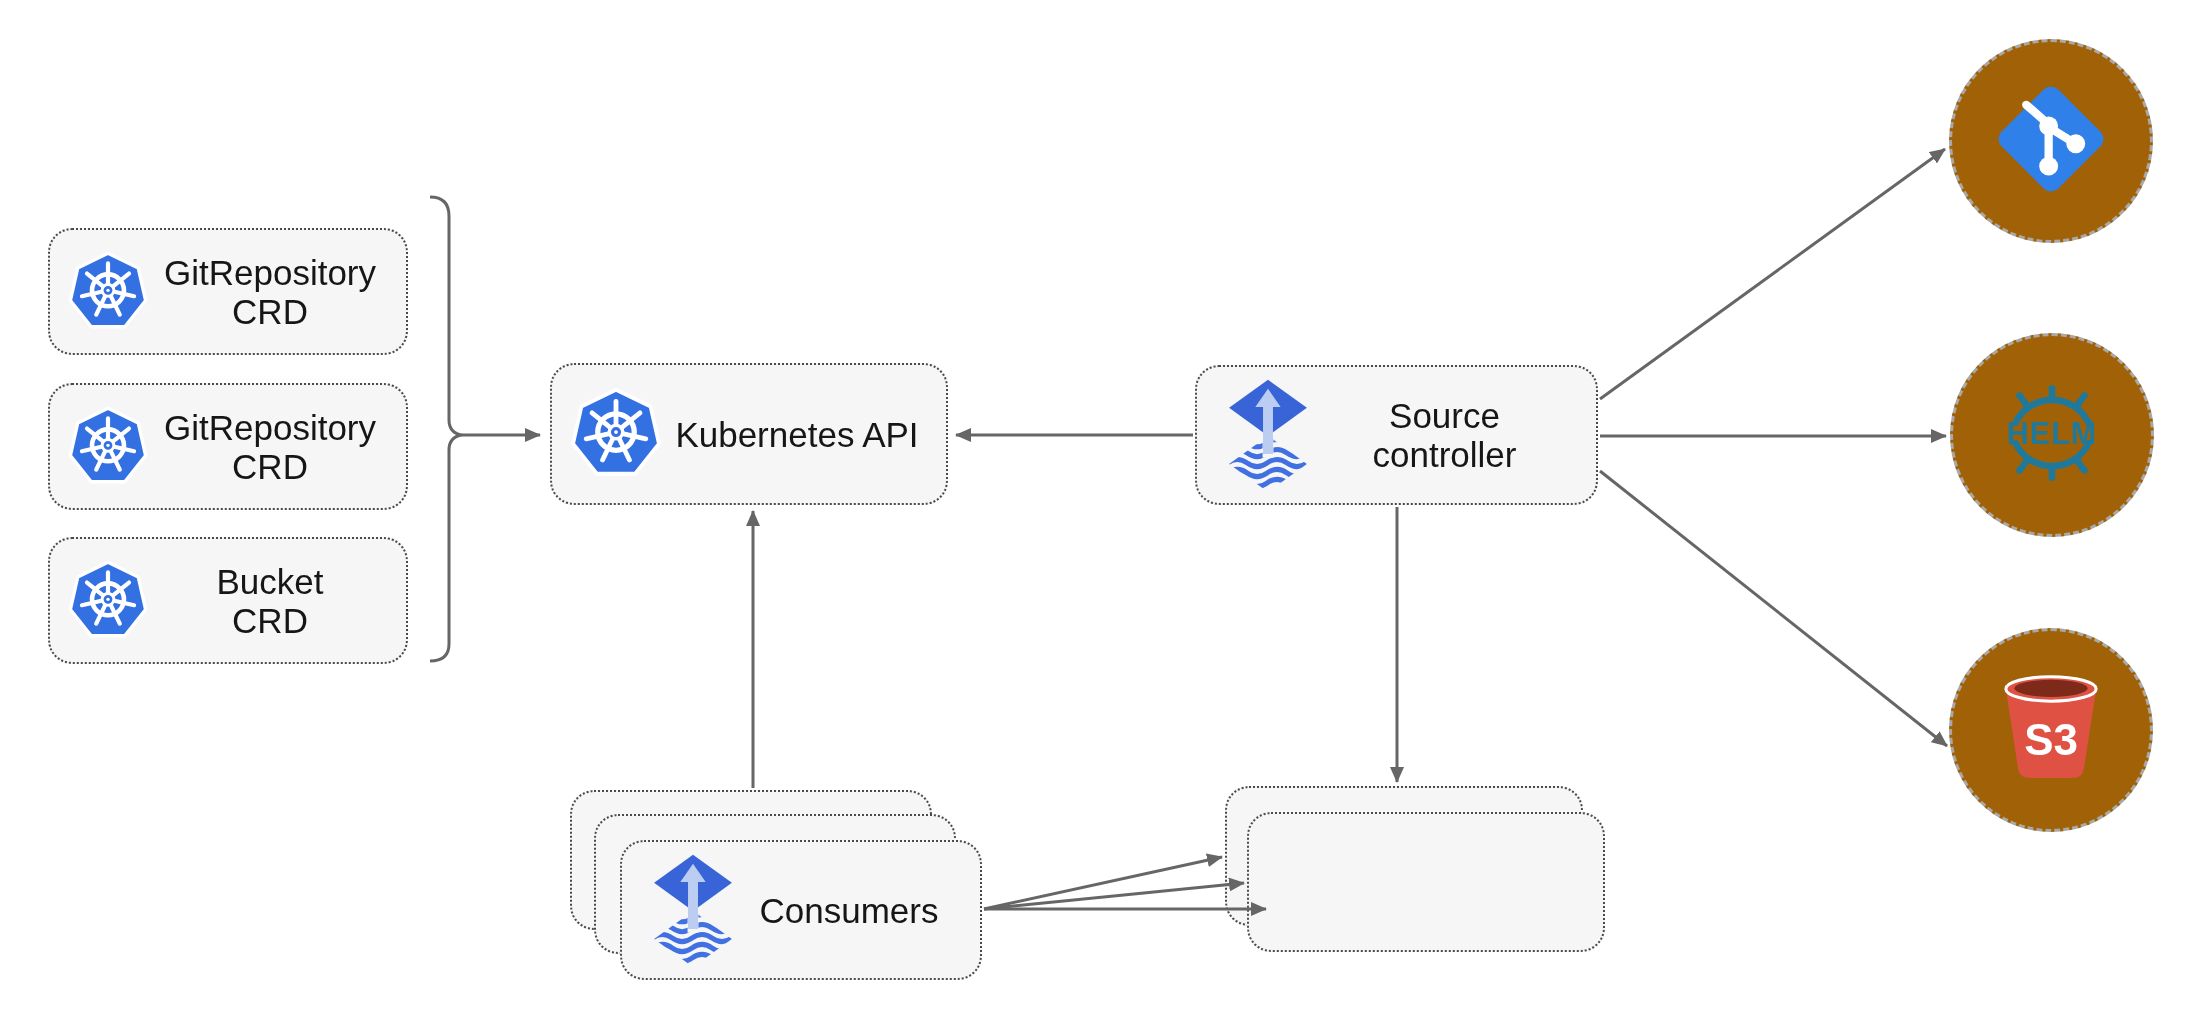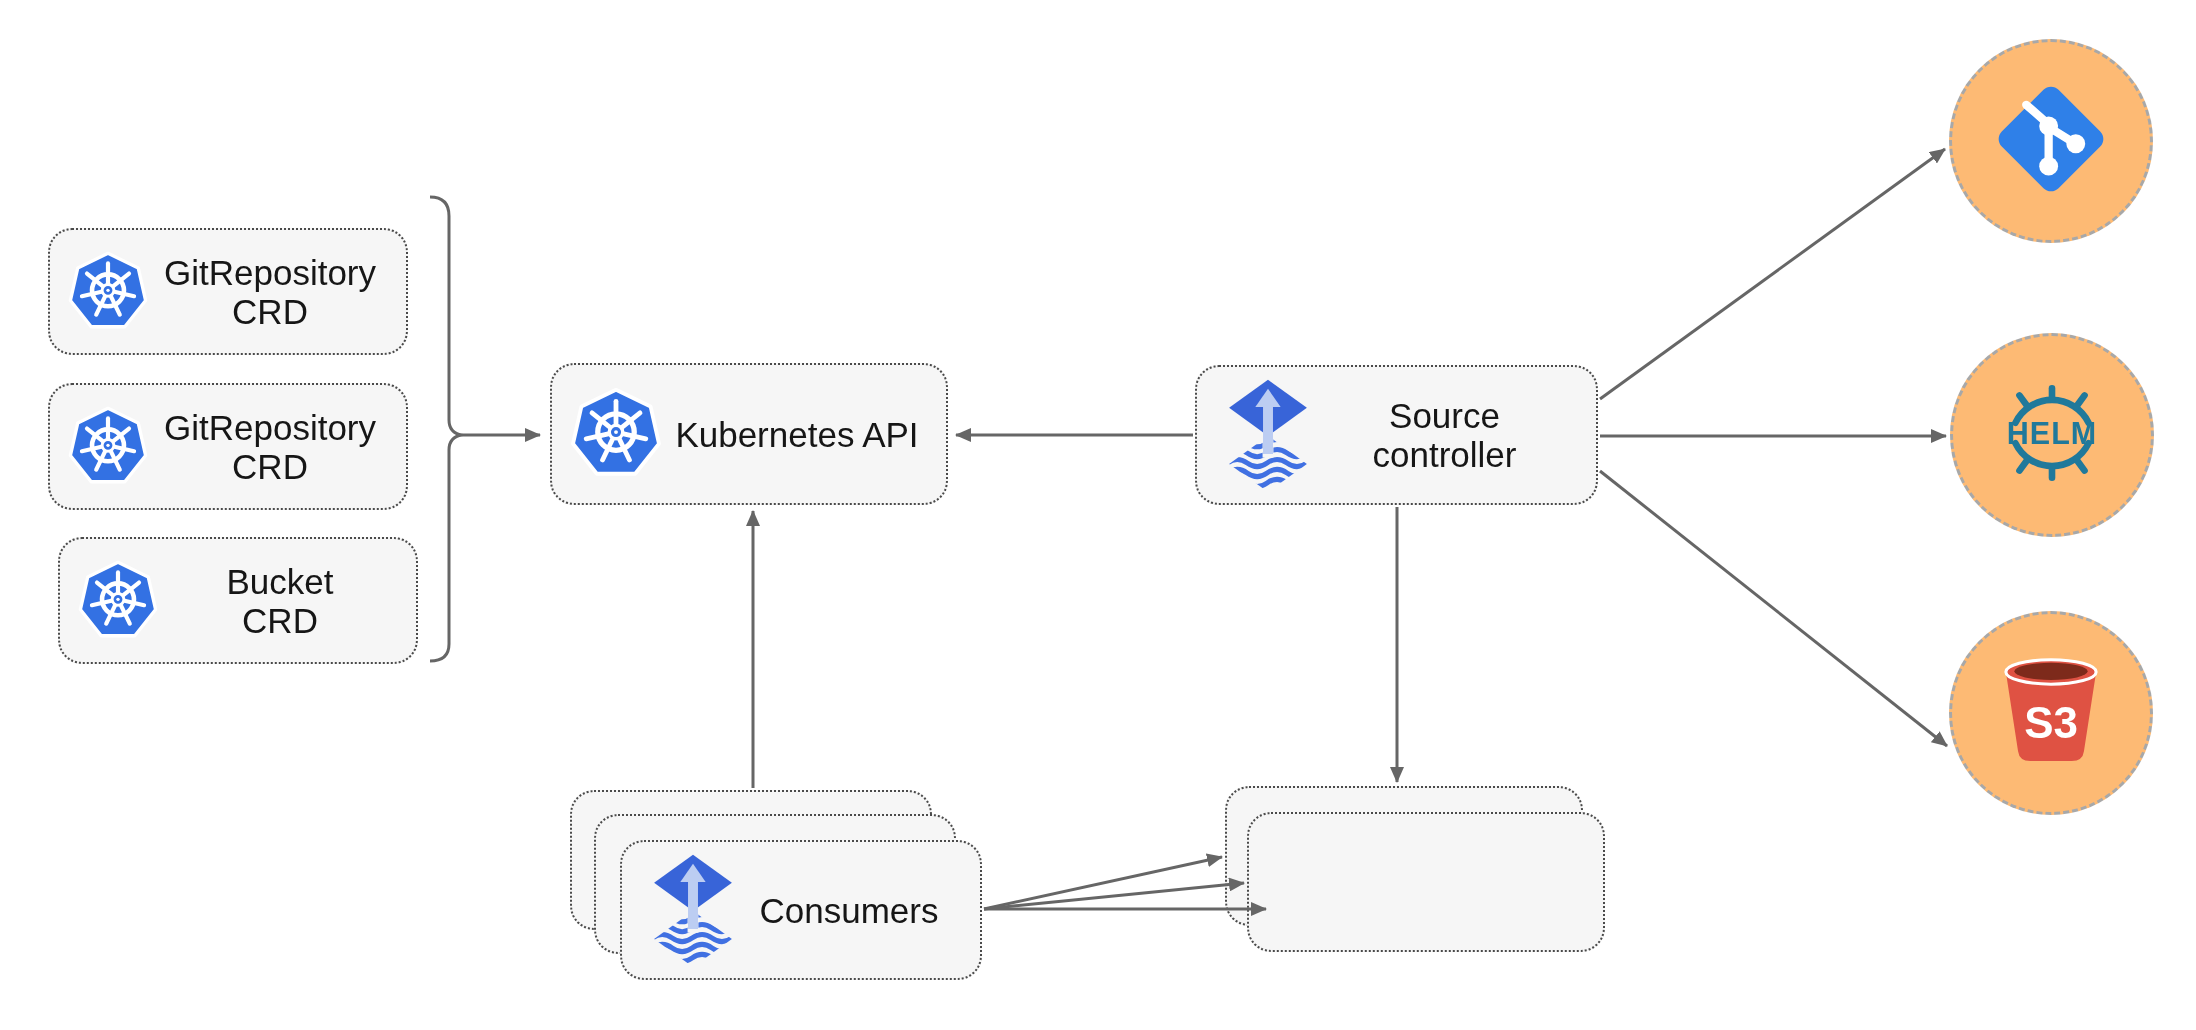--- a/index.html
+++ b/index.html
@@ -27,21 +27,21 @@
     font-size:35px;line-height:39px;color:#161616;
   }
   .label-lg{font-size:36px;line-height:42px;}
   .stack-blank{padding:0;}
   .circle{
     position:absolute;
     box-sizing:border-box;
     width:204px;height:204px;
     border-radius:50%;
     border:3px dashed #a8a8a8;
-    background:#fdba74;
+    background:#a16207;
     display:flex;align-items:center;justify-content:center;
   }
   .overlay{position:absolute;left:0;top:0;z-index:10;pointer-events:none;}
   .z1{z-index:1}.z2{z-index:2}.z3{z-index:3}
   
   .c-k8s{fill:#3371E3}
   .c-white{fill:#ffffff}
   .s-white{stroke:#ffffff;fill:none}
   .c-flux{fill:#3864D8}
   .c-fluxlight{fill:#BCCDF2}
@@ -99,21 +99,21 @@
         </g>
         <circle class="c-k8s" cx="50" cy="48" r="7" stroke="#fff" stroke-width="3.5"></circle>
         <circle class="c-white" cx="50" cy="48" r="2"></circle>
       </svg>
     </span>
     <span class="label">
       <span>GitRepository</span><br><span>CRD</span>
     </span>
   </div>
 
-  <div class="node" style="left:58px;top:537px;width:360px;height:127px;">
+  <div class="node" style="left:48px;top:537px;width:360px;height:127px;">
     <span class="icon">
       <svg width="84" height="88" viewBox="0 0 100 100">
         <polygon class="c-k8s" stroke="#fff" stroke-width="4" stroke-linejoin="round" points="50,4 86,21.3 94.8,60.2 70,91.4 30,91.4 5.2,60.2 14,21.3"></polygon>
         <circle class="s-white" cx="50" cy="48" r="19" stroke-width="5.5"></circle>
         <g class="s-white" stroke-width="5" stroke-linecap="round">
           <line x1="50" y1="48" x2="50" y2="16"></line>
             <line x1="50" y1="48" x2="75" y2="28"></line>
           <line x1="50" y1="48" x2="81" y2="55"></line>
             <line x1="50" y1="48" x2="64" y2="77"></line>
           <line x1="50" y1="48" x2="36" y2="77"></line>
@@ -234,21 +234,21 @@
         <line class="helm" x1="28" y1="13" x2="36" y2="24"></line>
         <line class="helm" x1="92" y1="13" x2="84" y2="24"></line>
         <line class="helm" x1="60" y1="83" x2="60" y2="94"></line>
         <line class="helm" x1="36" y1="76" x2="28" y2="87"></line>
         <line class="helm" x1="84" y1="76" x2="92" y2="87"></line>
         <text class="helm-t" x="60" y="61" text-anchor="middle" font-family="Liberation Sans, sans-serif">HELM</text>
       </svg>
     </span>
   </div>
 
-  <div class="circle" style="left:1949px;top:611px;">
+  <div class="circle" style="left:1949px;top:628px;">
     <span>
       <svg width="122" height="122" viewBox="0 0 100 100">
         <path class="c-s3" d="M13,18 L23,83 Q24,91 33,91 L67,91 Q76,91 77,83 L87,18 Z"></path>
         <ellipse class="c-s3" cx="50" cy="18" rx="37" ry="10" stroke="#fff" stroke-width="2.5"></ellipse>
         <ellipse class="c-s3dark" cx="50" cy="17.5" rx="30" ry="7"></ellipse>
         <text class="s3-t" x="50" y="72" text-anchor="middle" font-family="Liberation Sans, sans-serif">S3</text>
       </svg>
     </span>
   </div>
 

